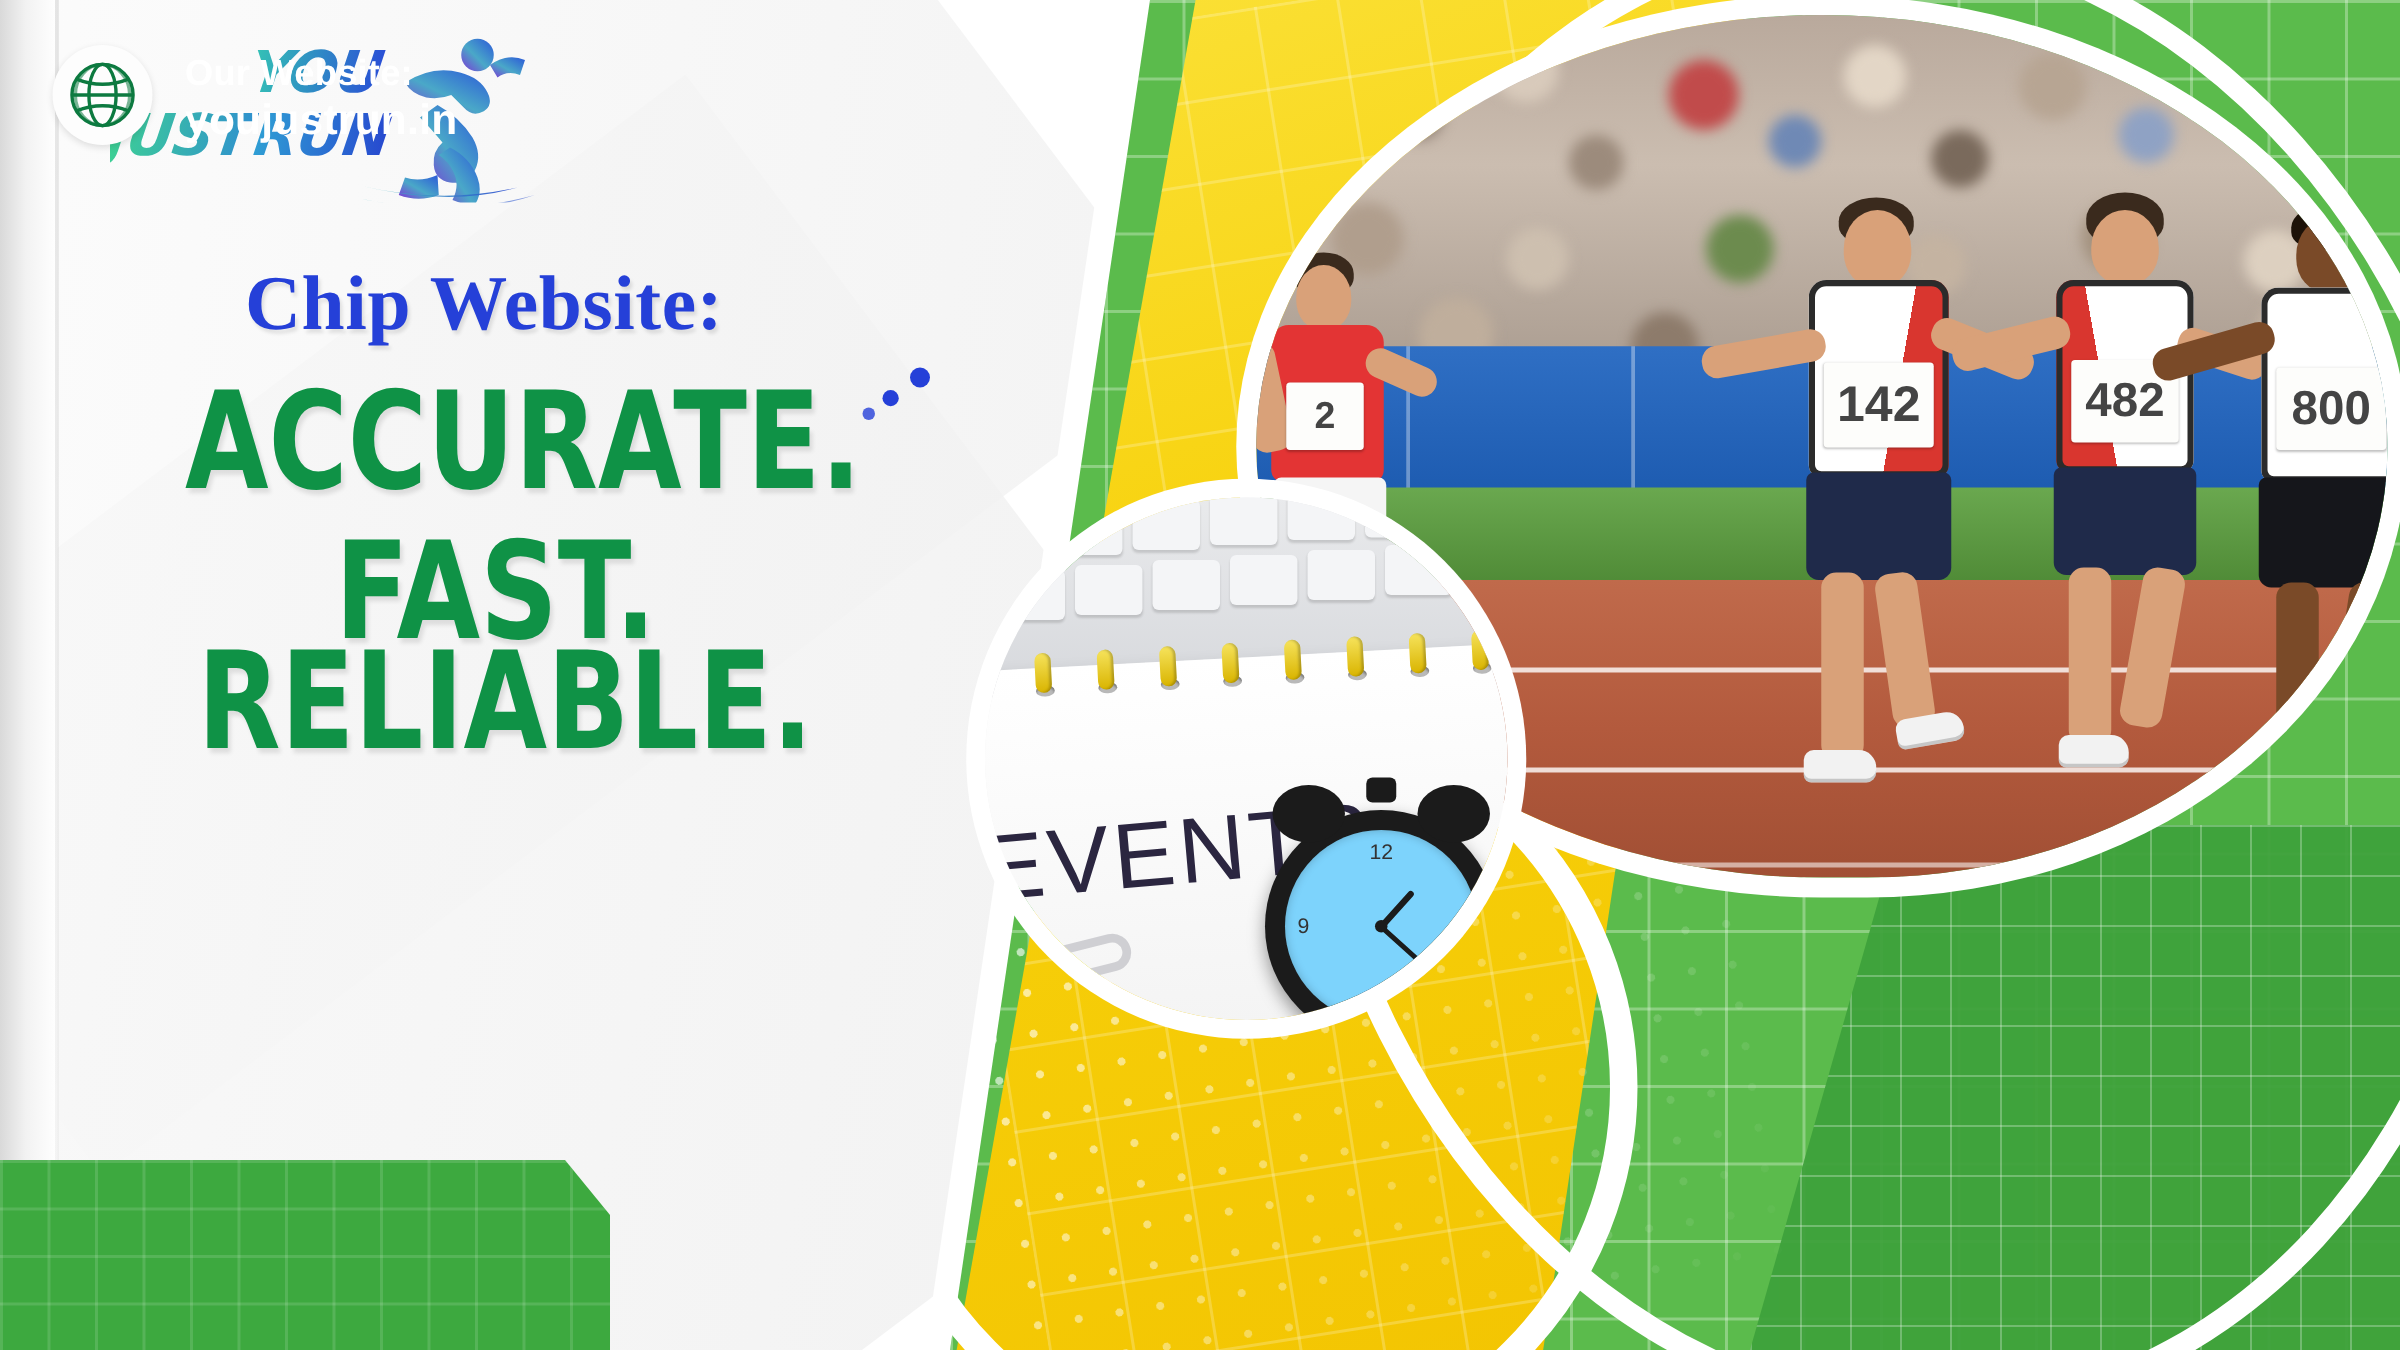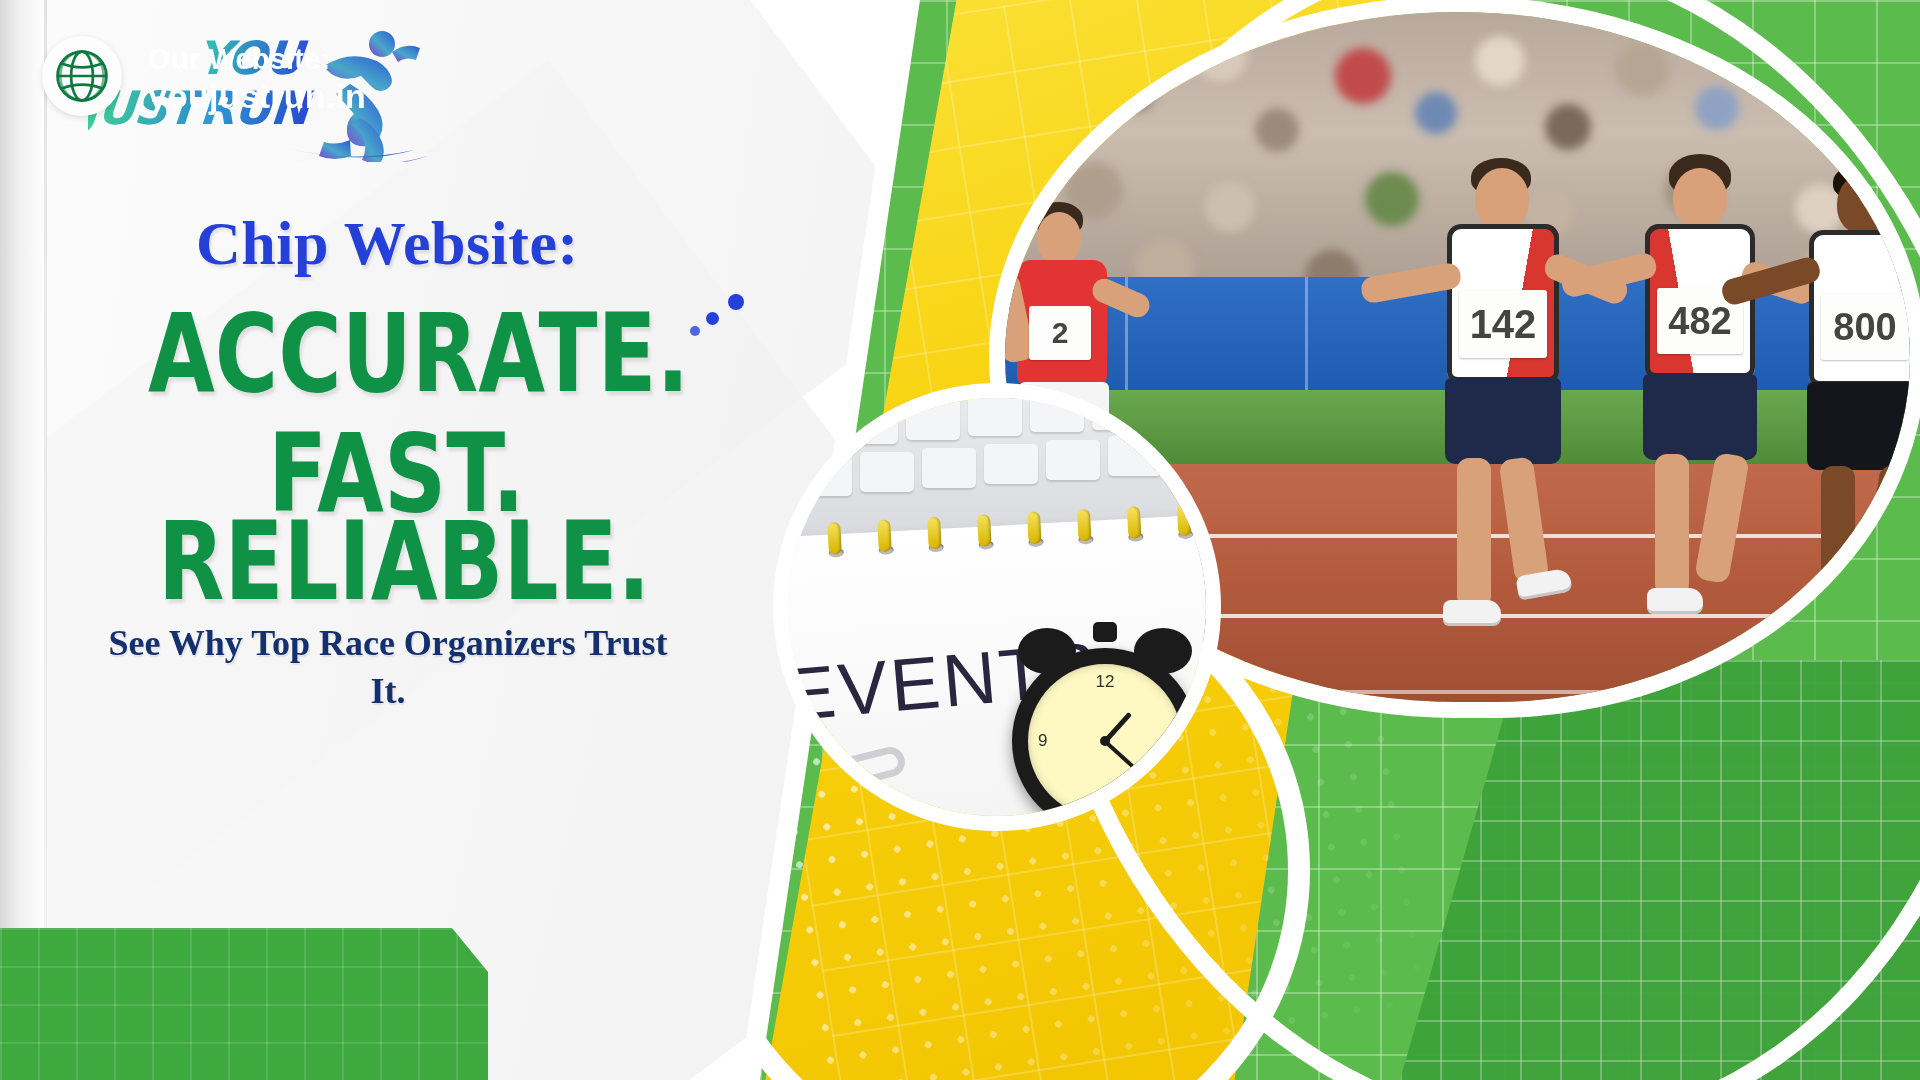--- a/index.html
+++ b/index.html
@@ -208,21 +208,21 @@
   .hole{ position:absolute; top:26px; width:15px; height:9px; border-radius:50%;
          background:#b9b9b9; box-shadow:inset 0 2px 2px rgba(0,0,0,.35); }
   .events-word{ position:absolute; top:110px; left:24px;
         font-family:"Liberation Sans", sans-serif; font-weight:400;
         font-size:74px; letter-spacing:3px; color:#2b2640;
         transform:rotate(-2deg); }
   .clock{ position:absolute; bottom:-18px; right:8px; width:186px; height:186px;
           border-radius:50%; background:#1b1b1b;
           box-shadow:0 6px 14px rgba(0,0,0,.4); }
   .clock .face{ position:absolute; inset:16px; border-radius:50%;
-          background:#fef9c3; box-shadow:inset 0 0 8px rgba(0,0,0,.22); }
+          background:#7dd3fc; box-shadow:inset 0 0 8px rgba(0,0,0,.22); }
   .clock .bellL,.clock .bellR{ position:absolute; top:-20px; width:58px; height:46px;
           border-radius:50%; background:#1b1b1b; }
   .clock .bellL{ left:6px; } .clock .bellR{ right:6px; }
   .clock .knob{ position:absolute; top:-26px; left:50%; margin-left:-12px;
           width:24px; height:20px; border-radius:5px; background:#1b1b1b; }
   .hand{ position:absolute; background:#1b1b1b; border-radius:3px;
          transform-origin:50% 100%; }
   .tickn{ position:absolute; font-family:"Liberation Sans",sans-serif;
           font-size:17px; color:#333; }
   .clip{ position:absolute; bottom:30px; left:14px; width:104px; height:30px;
@@ -309,21 +309,20 @@
       </g>
       <path d="M198 126 q66 16 128 2 q-54 16 -128 -2z" fill="url(#gSwoosh)" opacity=".9"></path>
       <path d="M188 134 q78 20 152 0 q-64 22 -152 0z" fill="url(#gSwoosh)" opacity=".55"></path>
     </svg>
   </div>
 
   <div class="eyebrow">Chip Website:</div>
   <div class="big-line l1">ACCURATE.</div>
   <div class="big-line l2">FAST.</div>
   <div class="big-line l3">RELIABLE.</div>
-  <div class="tagline">See Why Top Race Organizers Trust It.</div>
 
   <div class="footer">
     <div class="grid"></div>
   </div>
   <div class="globe">
     <svg viewBox="0 0 64 64" aria-hidden="true">
       <g fill="none" stroke="#0d7a40" stroke-width="3">
         <circle cx="32" cy="32" r="27"></circle>
         <ellipse cx="32" cy="32" rx="12" ry="27"></ellipse>
         <ellipse cx="32" cy="32" rx="24" ry="27" opacity=".55"></ellipse>

